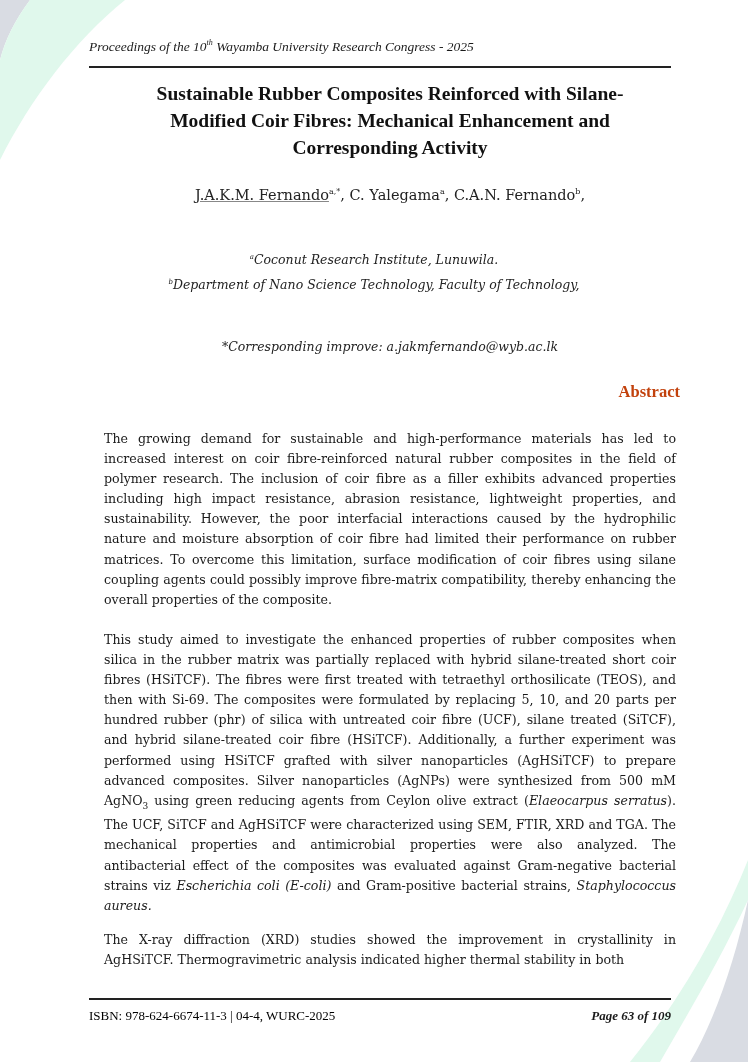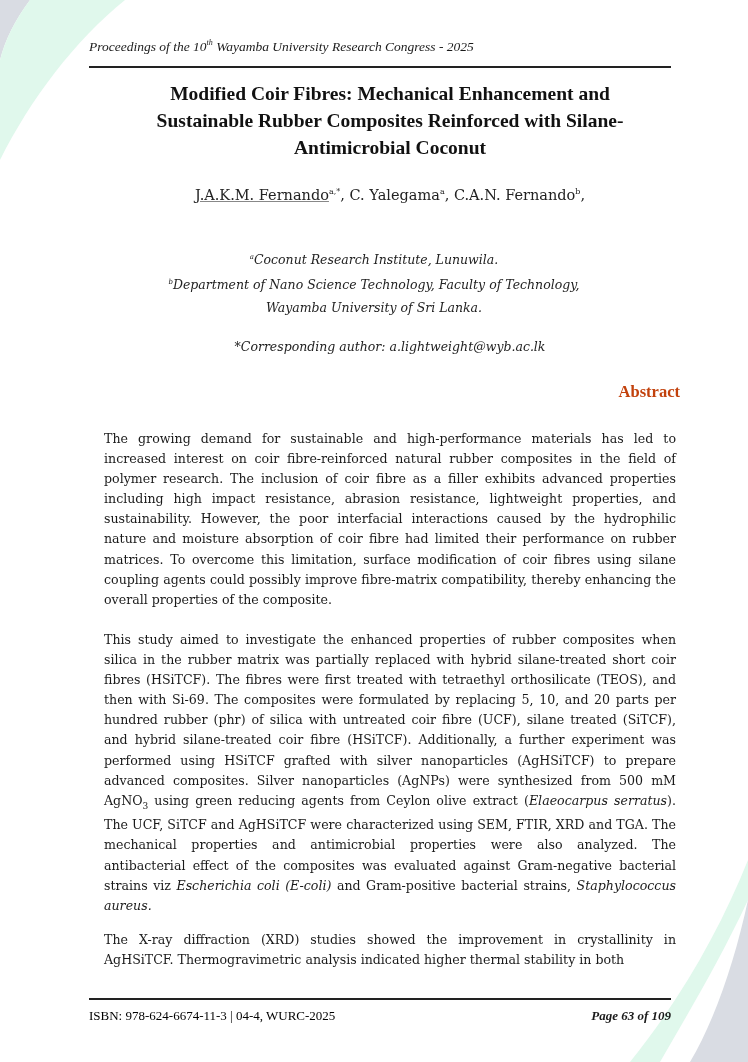--- a/index.html
+++ b/index.html
@@ -75,38 +75,37 @@
   <path d="M748,860 L748,900 C720,960 690,1010 660,1062 L630,1062 C680,1000 720,930 748,860 Z" fill="#e0f8ec"></path>
 
   <path d="M748,900 L748,1062 L690,1062 C715,1020 735,960 748,900 Z" fill="#d9dce3"></path>
 </svg>
 
 <div class="header">
   <span>Proceedings of the 10</span><sup>th</sup><span> Wayamba University Research Congress - 2025</span>
 </div>
 
 <div class="title">
+  <div>Sustainable Rubber Composites Reinforced with Silane-</div>
   <div>Modified Coir Fibres: Mechanical Enhancement and</div>
-  <div>Sustainable Rubber Composites Reinforced with Silane-</div>
-  <div>Antimicrobial Coconut</div>
+  <div>Corresponding Activity</div>
 </div>
 
 <div class="authors">
   <div>
     <span class="ul">J.A.K.M. Fernando</span><sup>a,*</sup><span>, </span><span>C. Yalegama</span><sup>a</sup><span>, </span><span>C.A.N. Fernando</span><sup>b</sup><span>,</span>
   </div>
 </div>
 
 <div class="affils">
   <div><sup>a</sup><span>Coconut Research Institute, Lunuwila.</span></div>
   <div><sup>b</sup><span>Department of  Nano Science Technology, Faculty of Technology,</span></div>
-  <div><span>Wayamba University of Sri Lanka.</span></div>
 </div>
 
-<div class="corr">*Corresponding author: a.lightweight@wyb.ac.lk</div>
+<div class="corr">*Corresponding improve: a.jakmfernando@wyb.ac.lk</div>
 
 <div class="abs-head">Abstract</div>
 
 <div class="para p1">The growing demand for sustainable and high-performance materials has led to increased interest on coir fibre-reinforced natural rubber composites in the field of polymer research. The inclusion of coir fibre as a filler exhibits advanced properties including high impact resistance, abrasion resistance, lightweight properties, and sustainability. However, the poor interfacial interactions caused by the hydrophilic nature and moisture absorption of coir fibre had limited their performance on rubber matrices. To overcome this limitation, surface modification of coir fibres using silane coupling agents could possibly improve fibre-matrix compatibility, thereby enhancing the overall properties of the composite.</div>
 
 <div class="para p2"><span>This study aimed to investigate the enhanced properties of rubber composites when silica in the rubber matrix was partially replaced with hybrid silane-treated short coir fibres (HSiTCF). The fibres were first treated with tetraethyl orthosilicate (TEOS), and then with Si-69. The composites were formulated by replacing 5, 10, and 20 parts per hundred rubber (phr) of silica with untreated coir fibre (UCF), silane treated (SiTCF), and hybrid silane-treated coir fibre (HSiTCF). Additionally, a further experiment was performed using HSiTCF grafted with silver nanoparticles (AgHSiTCF) to prepare advanced composites.  Silver nanoparticles (AgNPs) were synthesized from 500 mM AgNO</span><sub style="font-size:9px;">3</sub><span> using green reducing agents from Ceylon olive extract (</span><i>Elaeocarpus serratus</i><span>). The UCF, SiTCF and AgHSiTCF were characterized using SEM, FTIR, XRD and TGA. The mechanical properties and antimicrobial properties were also analyzed. The antibacterial effect of the composites was evaluated against Gram-negative bacterial strains viz </span><i>Escherichia coli (E-coli)</i><span> and Gram-positive bacterial strains, </span><i>Staphylococcus aureus.</i></div>
 
 <div class="para p3">The X-ray diffraction (XRD) studies showed the improvement in crystallinity in AgHSiTCF. Thermogravimetric analysis indicated higher thermal stability in both</div>
 
 <div class="footer-rule"></div>

